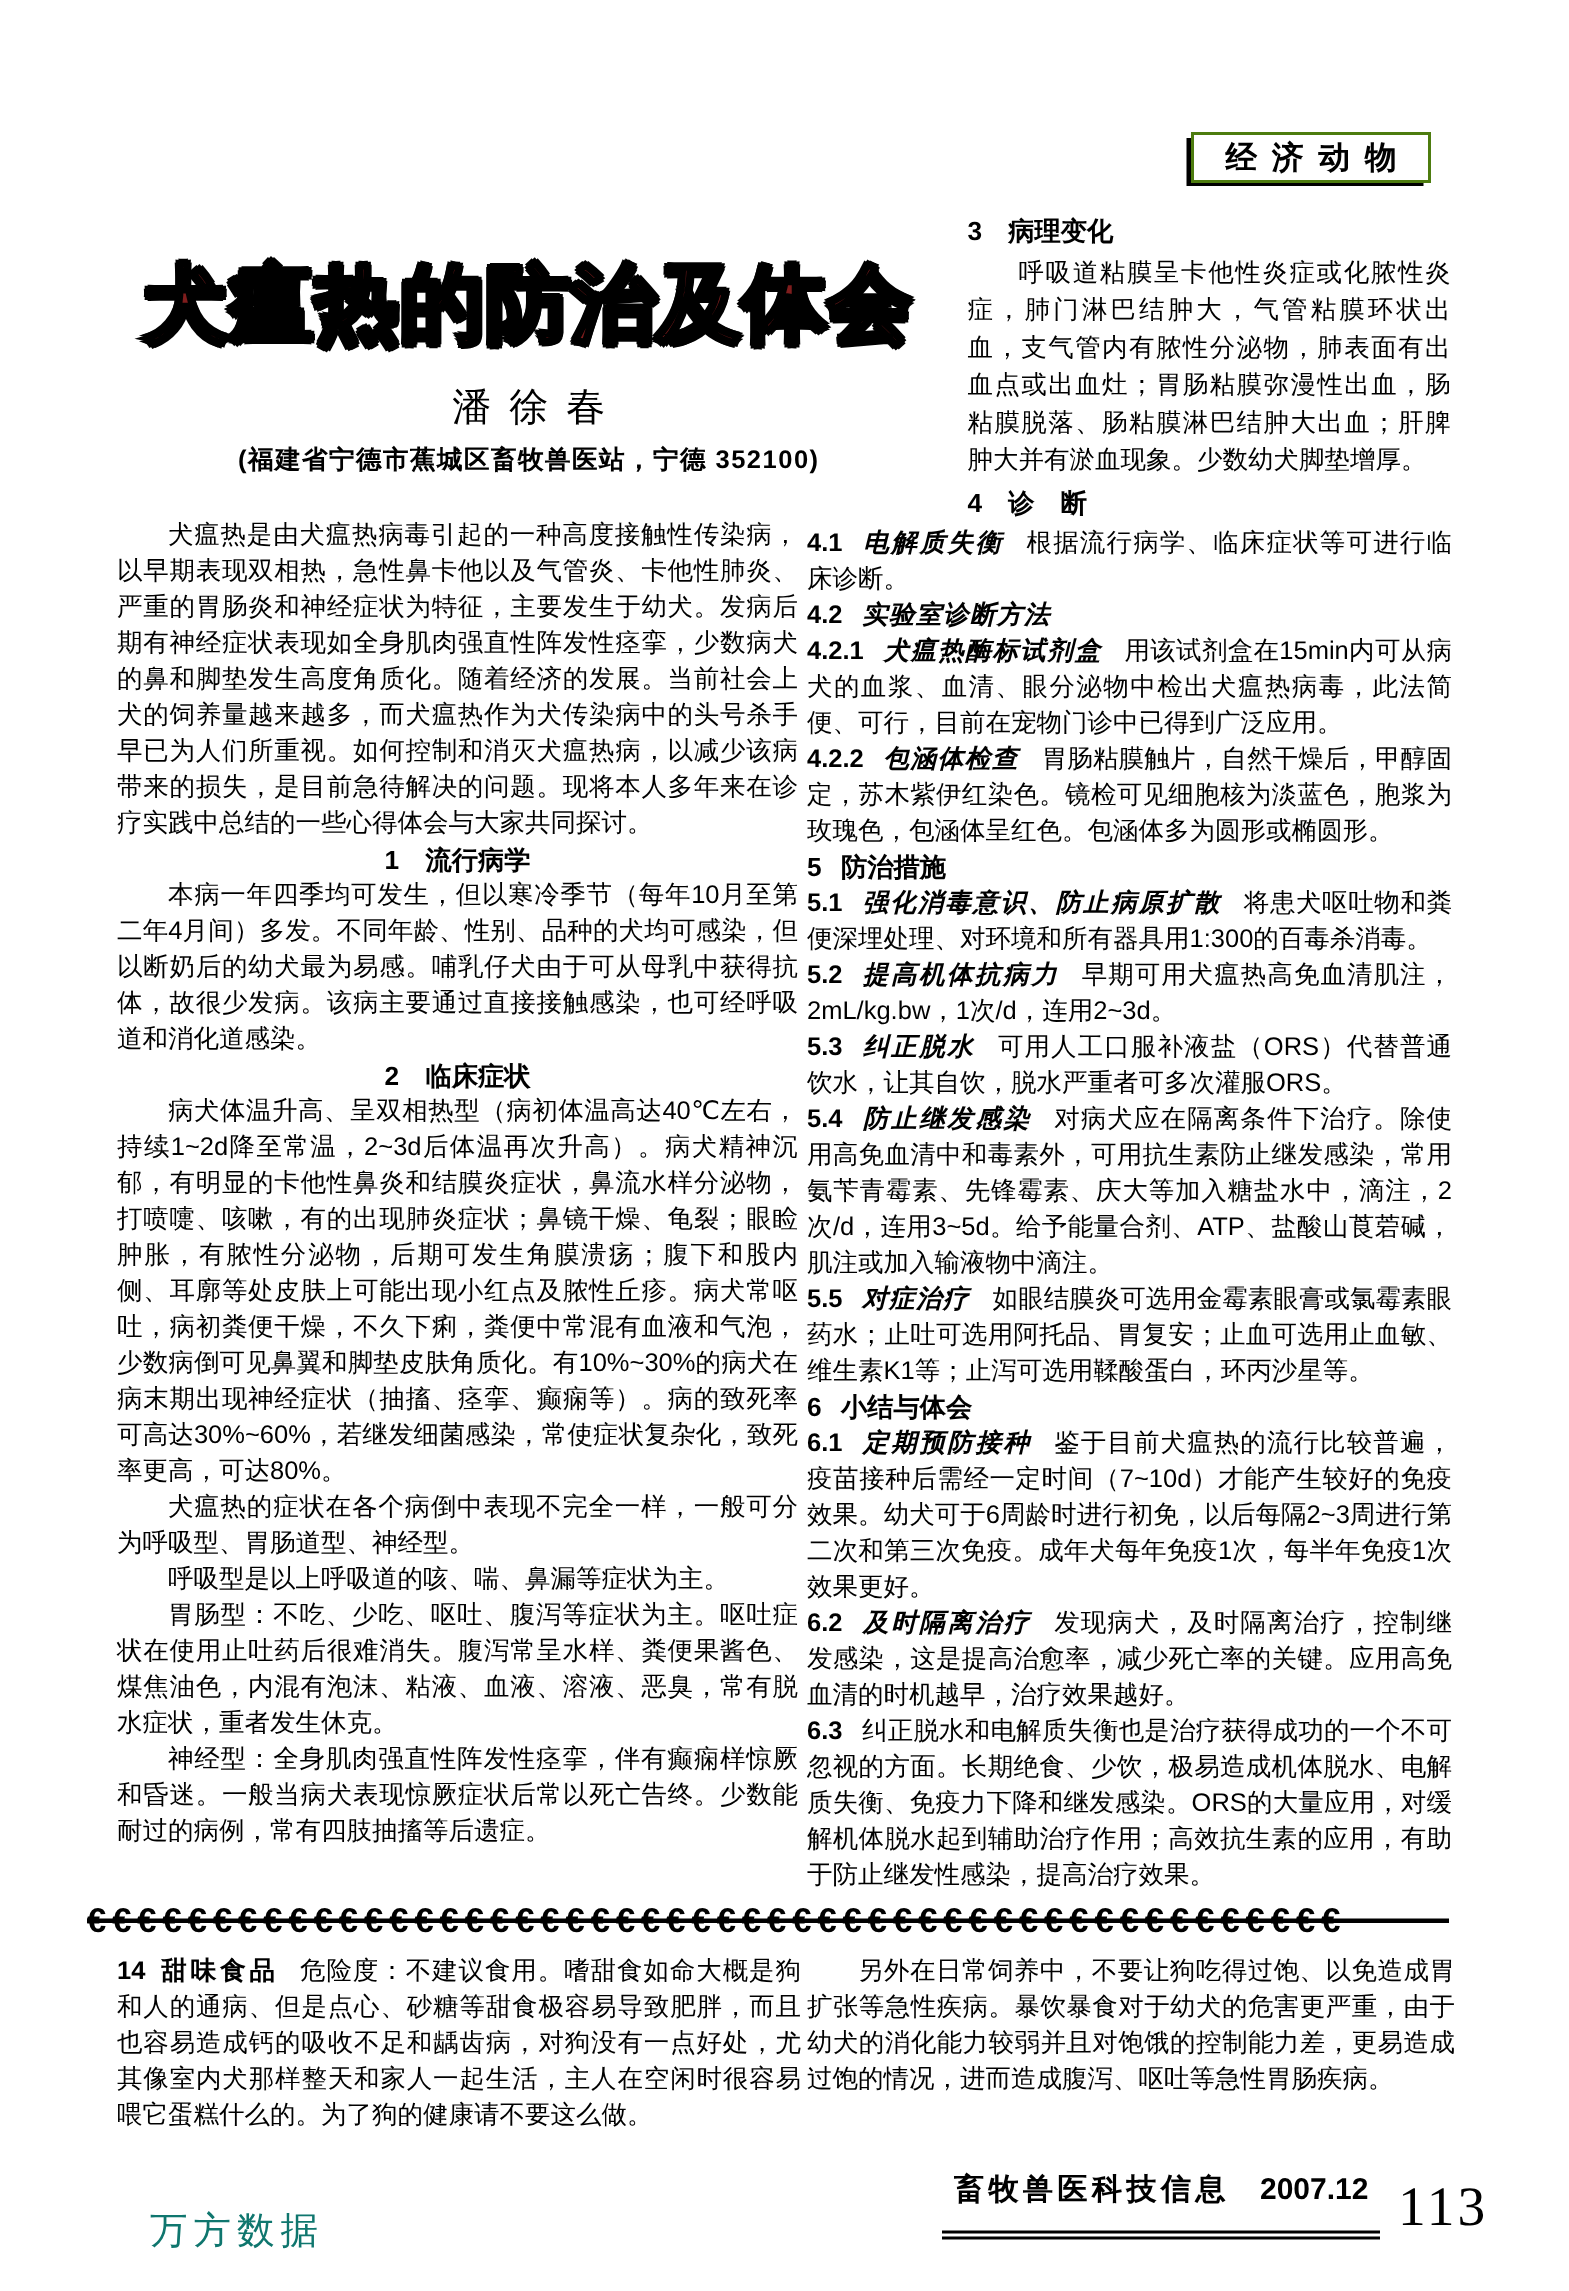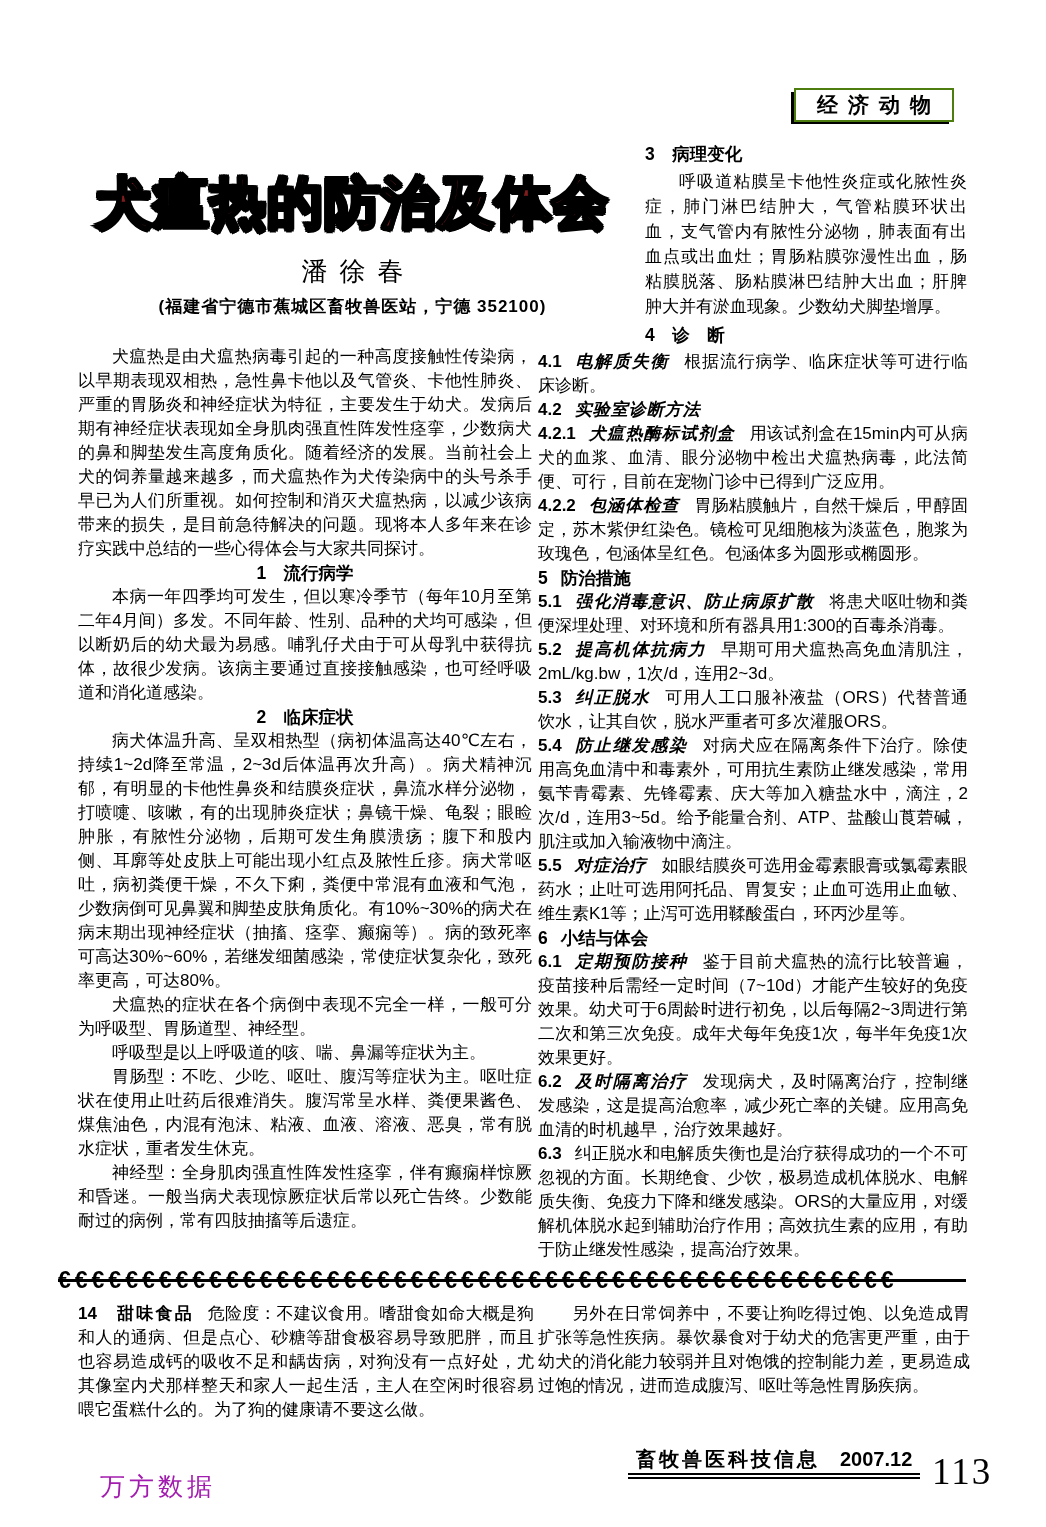--- a/index.html
+++ b/index.html
@@ -50,27 +50,27 @@
   .divider { position:absolute; top:1266px; left:58px; width:908px; height:28px; }
   .divider-line { position:absolute; top:13px; left:0; right:0; border-top:3px solid #000; }
   .divider-glyphs {
     position:absolute; top:0; left:0; width:100%; height:28px; overflow:hidden;
     white-space:nowrap; font-size:23px; font-weight:bold; letter-spacing:4px; line-height:28px;
   }
 
   
   .bottom-left  { position:absolute; top:1302px; left:78px;  width:456px; }
   .bottom-right { position:absolute; top:1302px; left:538px; width:432px; }
-  .bnum  { font-weight:bold; margin-right:20px; }
+  .bnum  { font-weight:bold; margin-right:10px; }
   .bhead { font-weight:bold; margin-right:14px; letter-spacing:2px; }
 
   
-  .watermark { position:absolute; top:1470px; left:100px; font-size:25px; color:#a21caf; letter-spacing:4px; }
+  .watermark { position:absolute; top:1470px; left:100px; font-size:25px; color:#0f766e; letter-spacing:4px; }
   .footer-line {
-    position:absolute; top:1446px; left:628px; padding:0 8px 0 8px;
+    position:absolute; top:1446px; left:628px; padding:0 8px 14px 8px;
     border-bottom:6px double #000; font-weight:bold; font-size:20px; white-space:nowrap;
   }
   .journal { letter-spacing:3px; margin-right:20px; }
   .page-num {
     position:absolute; top:1450px; left:932px;
     font-family:"Liberation Serif","DejaVu Serif",serif; font-size:37px; letter-spacing:2px;
   }
 </style>
 </head>
 <body>

